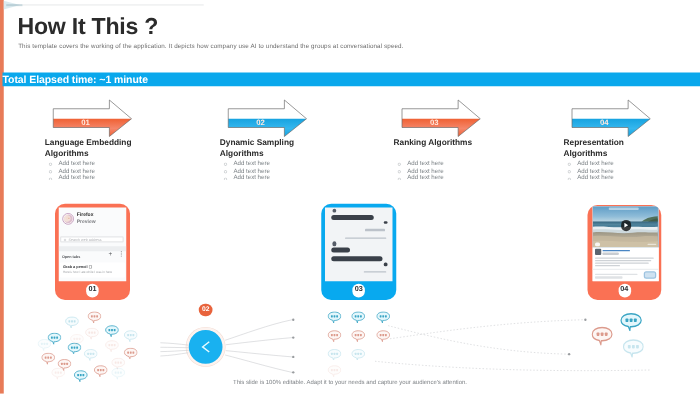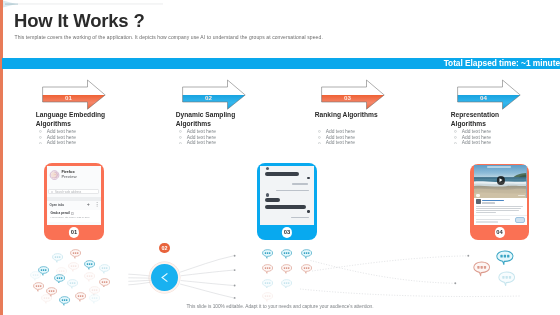--- a/index.html
+++ b/index.html
@@ -3,21 +3,21 @@
 <meta charset="utf-8">
 <style>
   html,body{margin:0;padding:0;}
   body{width:560px;height:315px;overflow:hidden;background:#fff;font-family:"Liberation Sans",sans-serif;position:relative;}
   .slide{position:absolute;inset:0;background:#fff;}
   .leftbar{position:absolute;left:0;top:0;width:3px;height:315px;background:#e87b58;}
   .topmark{position:absolute;left:0;top:0;}
   .title{position:absolute;left:14px;top:10px;font-size:18.5px;font-weight:bold;color:#2b2b2b;letter-spacing:-0.2px;}
   .subtitle{position:absolute;left:14.5px;top:34px;font-size:5.0px;color:#6b6b6b;letter-spacing:0.1px;}
   .bluebar{position:absolute;left:2px;top:58px;right:0;height:10.5px;background:#0aa8ec;}
-  .bluebar span{display:block;text-align:right;color:#fff;font-size:8.4px;font-weight:bold;line-height:10.5px;letter-spacing:-0.05px;}
+  .bluebar span{display:block;text-align:left;color:#fff;font-size:8.4px;font-weight:bold;line-height:10.5px;letter-spacing:-0.05px;}
 
   .col{position:absolute;top:78px;width:140px;height:80px;}
   .arrowsvg{position:absolute;left:0;top:0;}
   .colhead{position:absolute;left:-2.2px;top:33px;font-size:6.65px;font-weight:bold;color:#2b2b2b;line-height:8.6px;width:74px;}
   .bullets{position:absolute;left:1px;top:51px;}
   .bullet{display:flex;align-items:center;gap:5.0px;height:5.6px;}
   .bullet .ring{flex:none;display:block;}
   .bullet .txt{font-size:4.9px;color:#7d8387;}
 
   
@@ -94,21 +94,21 @@
 </head>
 <body>
 
 <div class="slide">
   <div class="leftbar"></div>
   <svg class="topmark" width="170" height="10" viewBox="0 0 170 10">
     <path d="M3,0.5 L16,4 L3,7.5 Z" fill="#cfe3ea" opacity="0.75"></path>
     <rect x="5" y="3.3" width="13" height="1.6" fill="#9fb9c2" opacity="0.55"></rect>
     <rect x="18" y="3.7" width="145" height="0.55" fill="#d6d8da" opacity="0.85"></rect>
   </svg>
-  <div class="title">How It Works ?</div>
+  <div class="title">How It This ?</div>
   <div class="subtitle">This template covers the working of the application. It depicts how company use AI to understand the groups at conversational speed.</div>
   <div class="bluebar">
       <span>Total Elapsed time: ~1 minute</span>
     </div>
   <div id="cols">
       <div class="col" style="left: 38px;">
   <svg class="arrowsvg" width="72" height="32" viewBox="0 0 72 32">
     <defs>
       <linearGradient id="ag0" x1="0" y1="0" x2="0" y2="1">
         <stop offset="0" stop-color="#ef6134"></stop>

